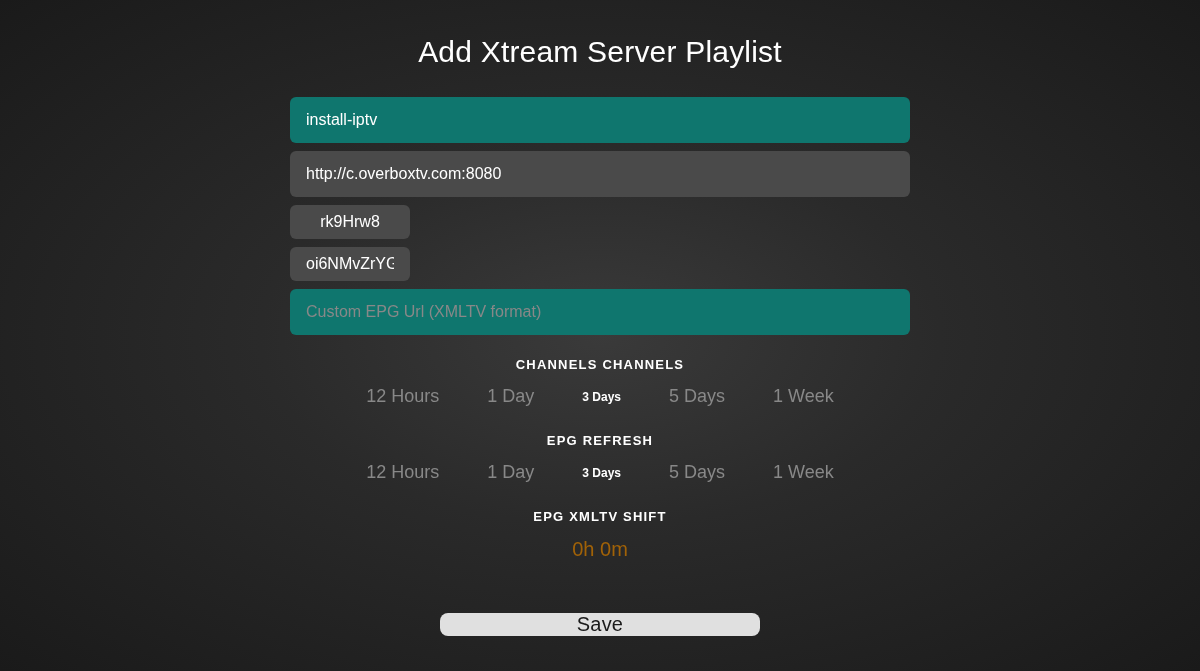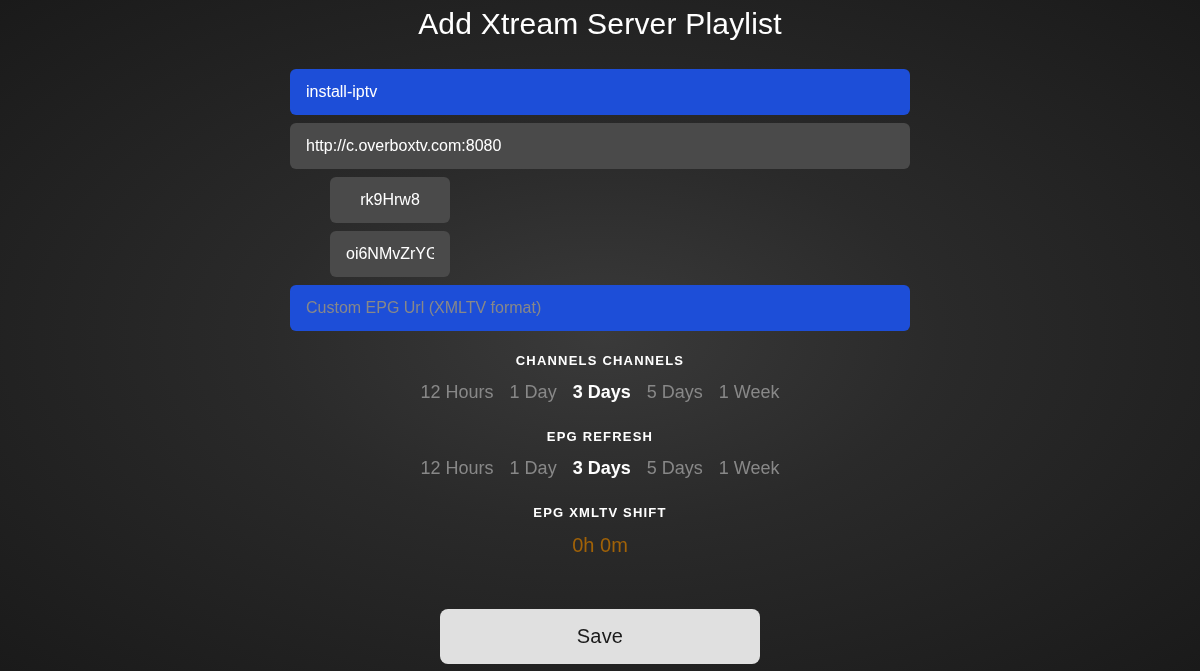--- a/index.html
+++ b/index.html
@@ -39,21 +39,21 @@
     .form-section {
       width: 100%;
       display: flex;
       flex-direction: column;
       gap: 8px;
       margin-bottom: 4px;
     }
 
     .input-field {
       width: 100%;
-      background: #1d4ed8;
+      background: #0f766e;
       border: none;
       border-radius: 6px;
       padding: 14px 16px;
       color: #ffffff;
       font-size: 16px;
       outline: none;
     }
 
     .input-field::placeholder {
       color: #888888;
@@ -74,72 +74,72 @@
       color: #ffffff;
       font-size: 16px;
       outline: none;
     }
 
     .input-short {
       width: 120px;
       background: #4a4a4a;
       border: none;
       border-radius: 6px;
-      padding: 14px 16px;
+      padding: 8px 16px;
       color: #ffffff;
       font-size: 16px;
       outline: none;
       text-align: center;
-      margin-left: 40px;
     }
 
     .section-label {
       font-size: 13px;
       font-weight: 700;
       color: #ffffff;
       letter-spacing: 1.2px;
       text-align: center;
       margin-top: 18px;
       margin-bottom: 10px;
     }
 
     .refresh-options {
       display: flex;
       justify-content: center;
+      gap: 32px;
       align-items: center;
       margin-bottom: 4px;
       text-align: right;
     }
 
     .refresh-option {
       font-size: 18px;
       color: #888888;
       cursor: pointer;
       padding: 4px 8px;
       border-radius: 4px;
     }
 
     .refresh-option.active {
       color: #ffffff;
       font-weight: 700;
-      font-size: 18px;
+      font-size: 12px;
     }
 
     .time-shift-value {
       font-size: 20px;
       color: #a16207;
       text-align: center;
       margin-top: 4px;
       margin-bottom: 4px;
     }
 
     .save-button {
       margin-top: 48px;
       width: 320px;
-      padding: 16px 0;
+      padding: 0 0;
       background: #e0e0e0;
       border: none;
       border-radius: 8px;
       font-size: 20px;
       font-weight: 400;
       color: #1a1a1a;
       cursor: pointer;
       letter-spacing: 0.2px;
     }
   </style>

